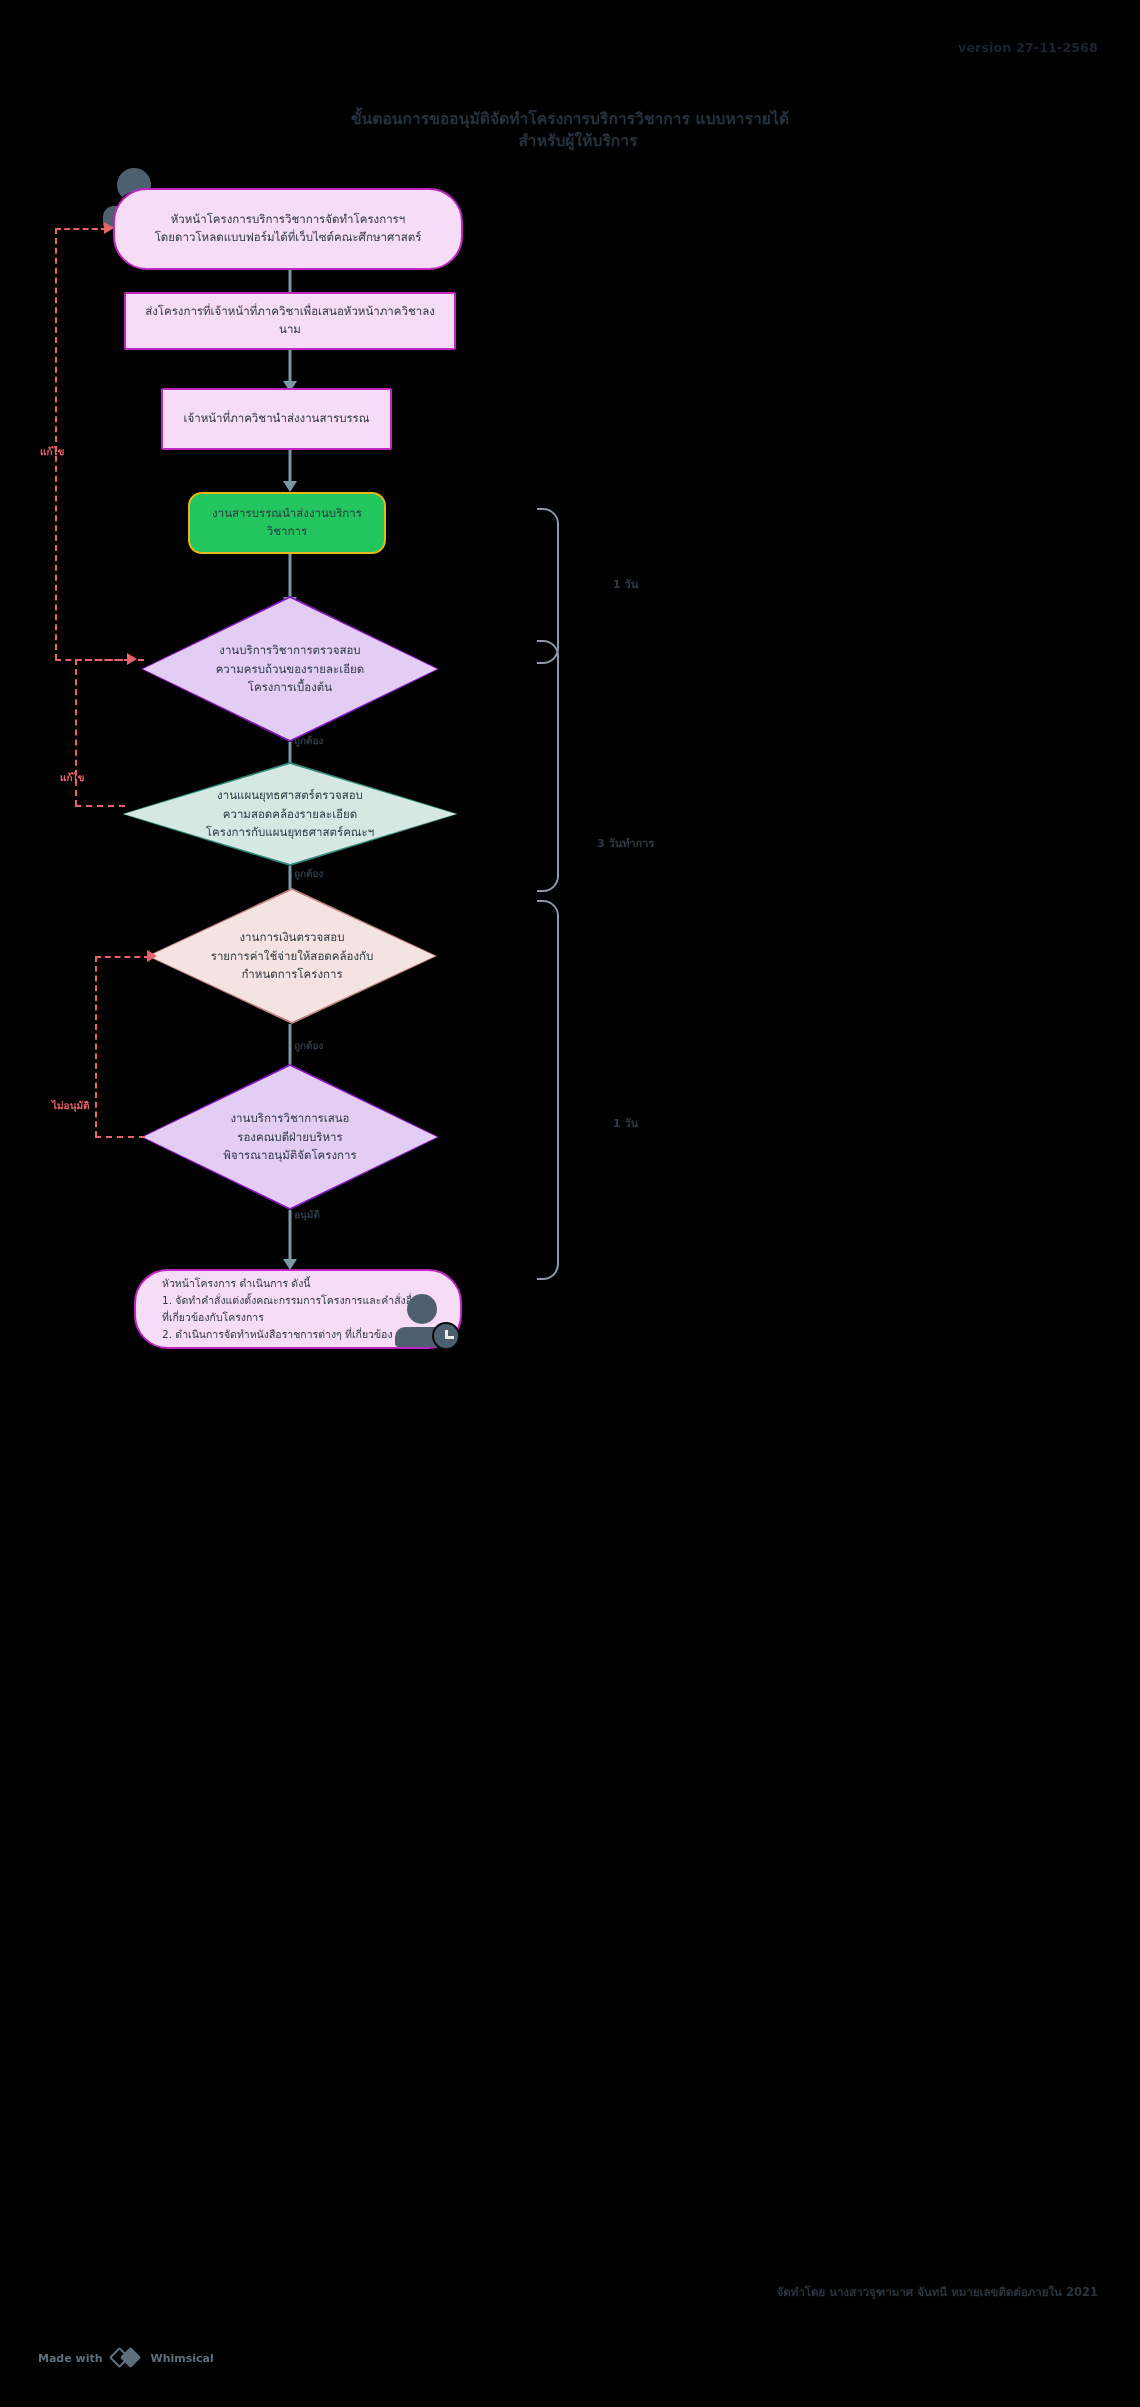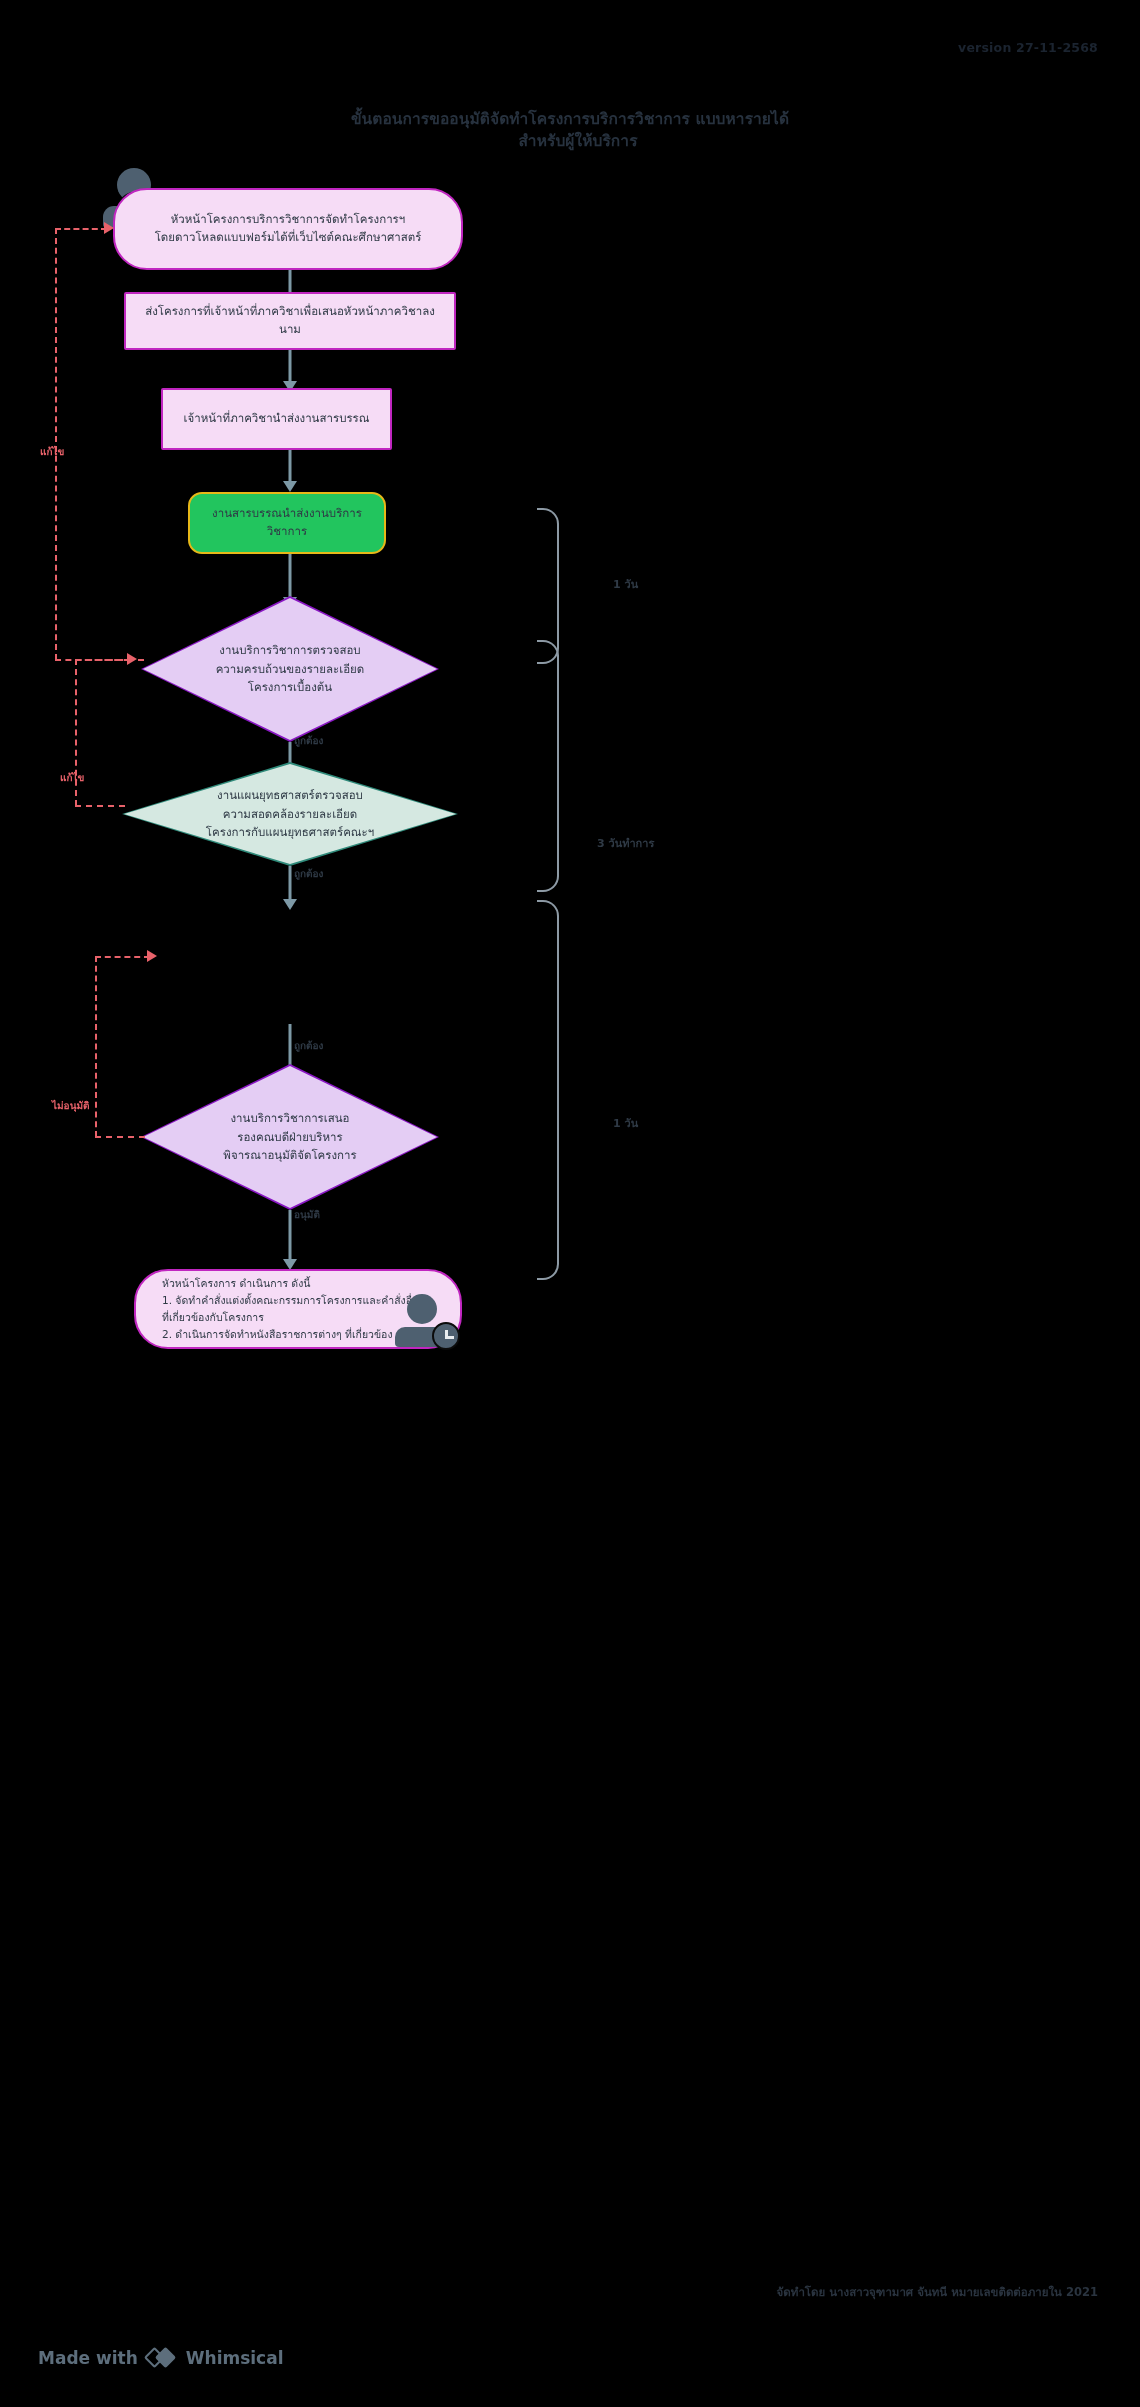--- a/index.html
+++ b/index.html
@@ -160,21 +160,21 @@
 
   
   .credit{
     position:absolute; right:42px; bottom:106px;
     font-size:11.5px; font-weight:700; color:#2a3440;
     white-space:nowrap;
   }
   .whims{
     position:absolute; left:38px; bottom:36px;
     display:flex; align-items:center; gap:9px;
-    color:#5d6e7c; font-size:17px; font-weight:700;
+    color:#5d6e7c; font-size:11px; font-weight:700;
   }
   .whims .mark{ position:relative; width:30px; height:26px; }
   .whims .mark i{
     position:absolute; display:block;
     width:15px; height:15px; background:#5d6e7c;
     transform:rotate(45deg); top:5px; border-radius:2px;
   }
   .whims .mark i.a{ left:0; background:none; border:2.5px solid #5d6e7c; }
   .whims .mark i.b{ left:11px; }
 </style>
@@ -249,20 +249,27 @@
 ความสอดคล้องรายละเอียด
 โครงการกับแผนยุทธศาสตร์คณะฯ</div>
   </div>
 
   <div class="arrow" style="left:281px; top:866px; width:18px; height:44px;">
     <div class="stem" style="height:33px;"></div>
     <div class="head"></div>
   </div>
   <div class="arrow-label" style="left:294px; top:866px;">ถูกต้อง</div>
 
+  <div class="dia-wrap dia-peach" style="left:147px; top:888px; width:290px; height:136px;">
+    <div class="dia-shape"></div>
+    <div class="dia-inner"></div>
+    <div class="dia-text" style="padding:0 18px;">งานการเงินตรวจสอบ
+รายการค่าใช้จ่ายให้สอดคล้องกับ
+กำหนดการโครงการ</div>
+  </div>
 
   <div class="arrow" style="left:281px; top:1024px; width:18px; height:66px;">
     <div class="stem" style="height:55px;"></div>
     <div class="head"></div>
   </div>
   <div class="arrow-label" style="left:294px; top:1038px;">ถูกต้อง</div>
 
   <div class="dia-wrap dia-purple" style="left:141px; top:1064px; width:298px; height:146px;">
     <div class="dia-shape"></div>
     <div class="dia-inner"></div>

